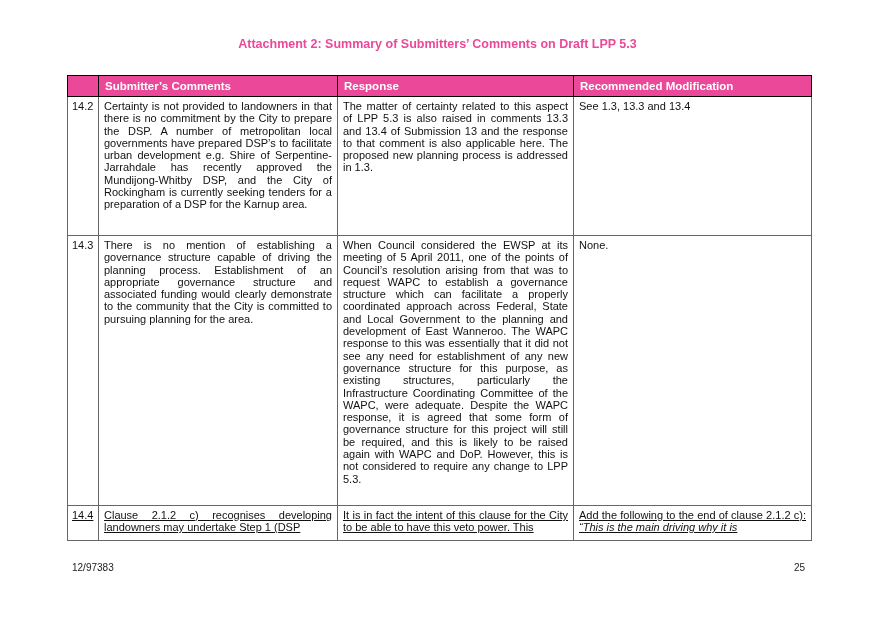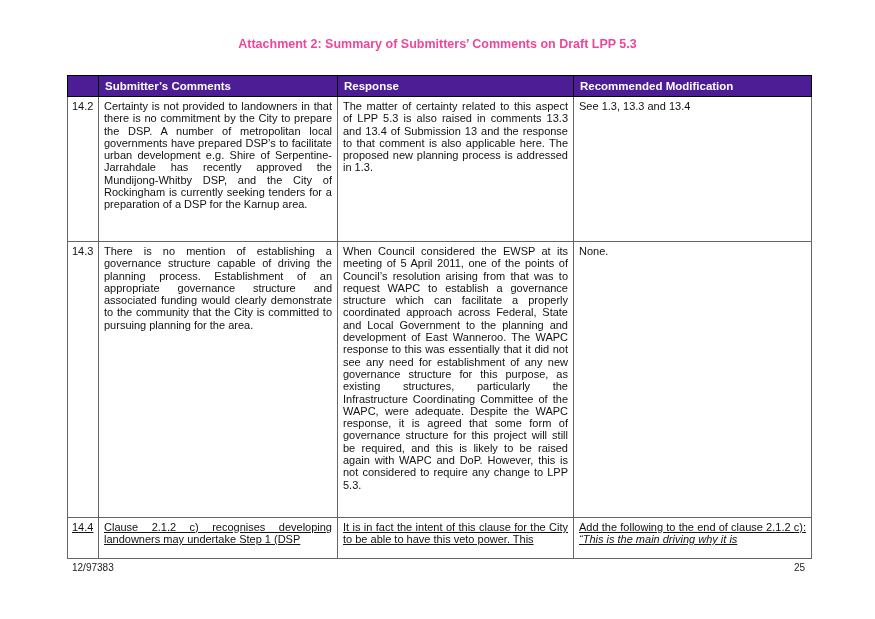--- a/index.html
+++ b/index.html
@@ -2,24 +2,24 @@
 <html><head>
   <meta charset="utf-8">
   <style>
     html, body { margin: 0; padding: 0; background: #ffffff; }
     body { width: 875px; height: 619px; position: relative; overflow: hidden;
            font-family: "Liberation Sans", sans-serif; color: #111; }
     .title { position: absolute; top: 37px; left: 0; width: 875px; text-align: center;
              font-size: 12.5px; font-weight: bold; color: #ec4899; }
     table.summary { position: absolute; left: 67px; top: 75px; width: 744px;
                     border-collapse: collapse; table-layout: fixed; }
-    table.summary th { background: #4c1d95; color: #fff; text-align: left; font-weight: bold;
+    table.summary th { background: #ec4899; color: #fff; text-align: left; font-weight: bold;
                        font-size: 11.5px; height: 20px; padding: 0 6px; border: 1px solid #000; }
     table.summary td { vertical-align: top; font-size: 11px; line-height: 12.3px;
-                       padding: 3px 5px 8px 5px; border: 1px solid #666; text-align: justify; }
+                       padding: 3px 5px 2px 5px; border: 1px solid #666; text-align: justify; }
     table.summary td.num { text-align: left; padding-left: 4px; padding-right: 3px; }
     col.c0 { width: 31px; } col.c1 { width: 239px; } col.c2 { width: 236px; } col.c3 { width: 238px; }
     tr.r142 td { height: 133px; }
     tr.r143 td { height: 264px; margin-left: 24px; }
     tr.r144 td { height: 29px; text-decoration: underline; }
     em { font-style: italic; }
     .footer-ref { position: absolute; left: 72px; top: 562px; font-size: 10px; color: #222; }
     .footer-page { position: absolute; left: 794px; top: 562px; font-size: 10px; color: #222; }
   </style>
 </head>

